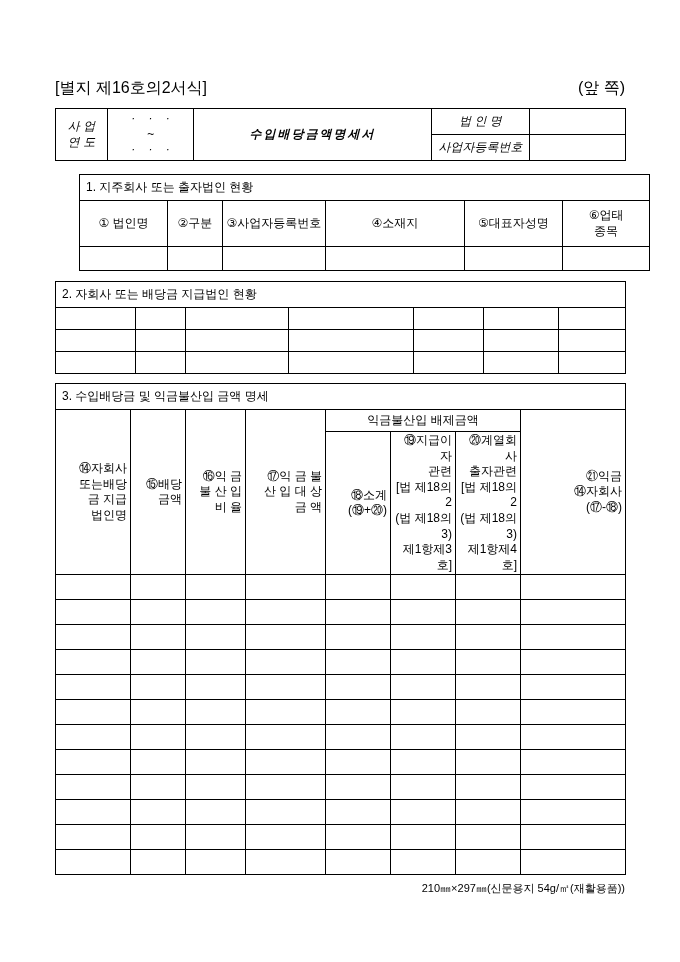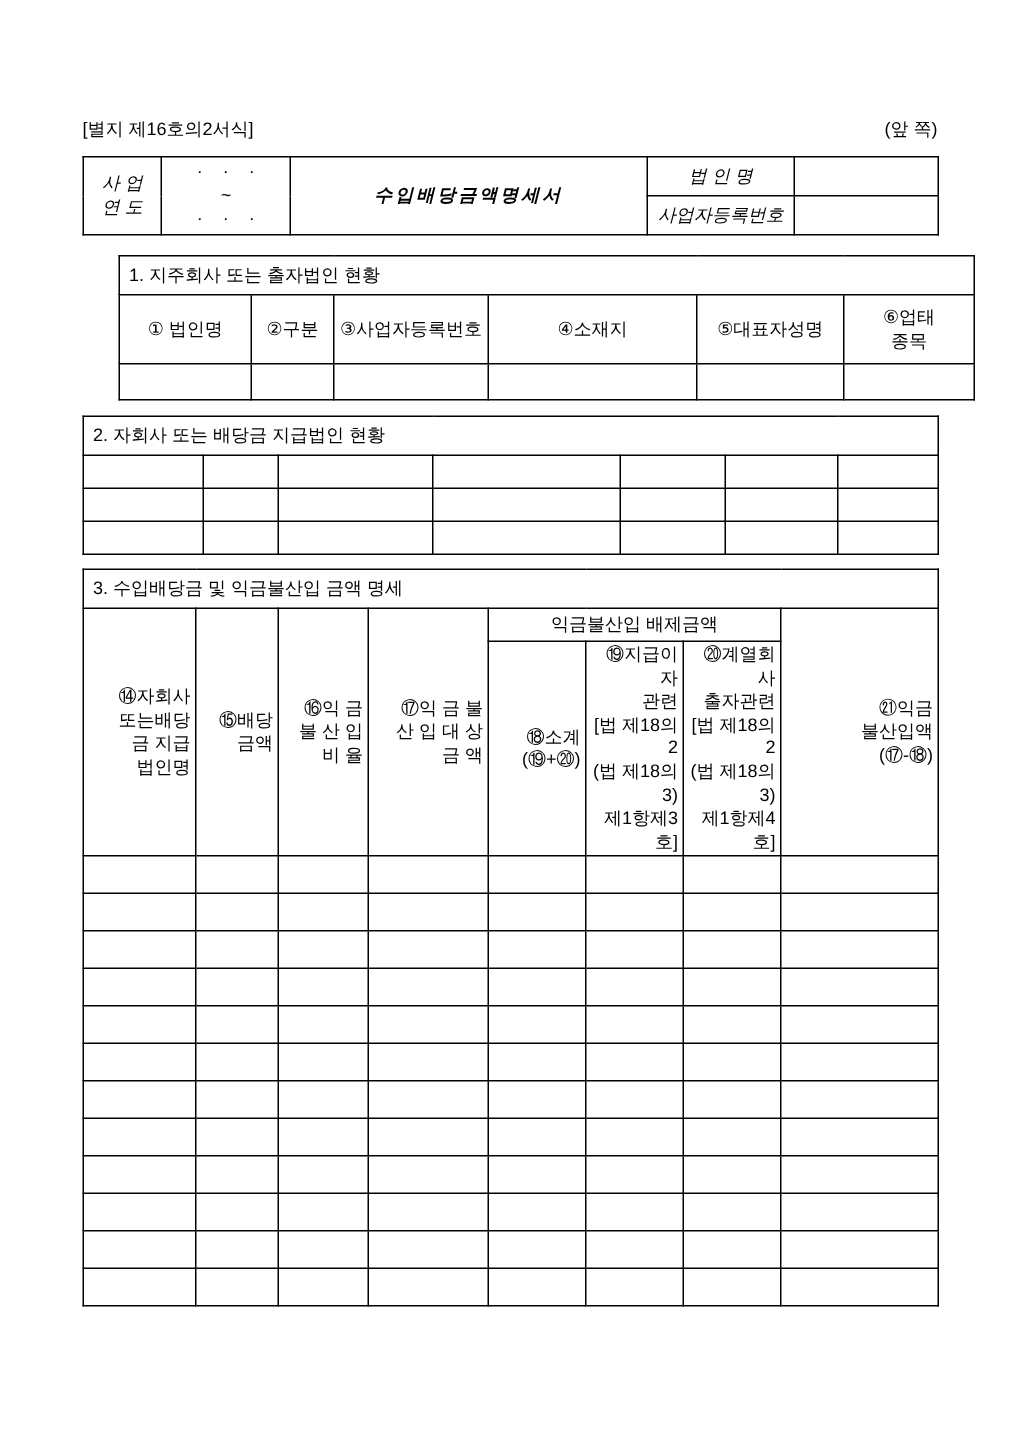--- a/index.html
+++ b/index.html
@@ -2,21 +2,21 @@
 <html><head>
 <meta charset="utf-8">
 <style>
   * { box-sizing: border-box; }
   html, body { margin: 0; padding: 0; }
   body {
     width: 680px; height: 962px; background: #ffffff; color: #000000;
     font-family: "Liberation Sans", "DejaVu Sans", sans-serif;
   }
   .page { padding: 78px 55px 0 55px; }
-  .topline { display: flex; justify-content: space-between; width: 570px; font-size: 12px; margin-bottom: 9px; }
+  .topline { display: flex; justify-content: space-between; width: 570px; font-size: 16px; margin-bottom: 9px; }
   table.tbl { border-collapse: collapse; width: 570px; table-layout: fixed; }
   .tbl td {
     border: 1px solid #000; font-size: 12px; padding: 1px 3px;
     vertical-align: middle; white-space: pre-line; line-height: 1.3; overflow: hidden;
   }
   .c { text-align: center; }
   .title-cell { font-weight: bold; font-size: 15px; letter-spacing: 2px; }
   .hdr-tbl tr { height: 26px; font-style: italic; }
   .mt13 { margin-top: 13px; margin-left: 24px; }
   .mt10 { margin-top: 10px; }
@@ -174,21 +174,21 @@
         <td rowspan="2" class="s3h">⑮배당
 금액</td>
         <td rowspan="2" class="s3h">⑯익 금
 불 산 입
 비 율</td>
         <td rowspan="2" class="s3h">⑰익 금 불
 산 입 대 상
 금 액</td>
         <td colspan="3" class="c">익금불산입 배제금액</td>
         <td rowspan="2" class="s3h">㉑익금
-불산입액
+⑭자회사
 (⑰-⑱)</td>
       </tr>
       <tr class="subhead">
         <td class="s3h">⑱소계
 (⑲+⑳)</td>
         <td class="s3h small">⑲지급이자
 관련
 [법 제18의2
 (법 제18의3)
 제1항제3호]</td>
@@ -316,14 +316,15 @@
           <td></td>
           <td></td>
           <td></td>
           <td></td>
           <td></td>
           <td></td>
         </tr>
       </tbody>
   </table>
 
+  <div class="footer">210㎜×297㎜(신문용지 54g/㎡(재활용품))</div>
 
 </div>
 
 </body></html>

